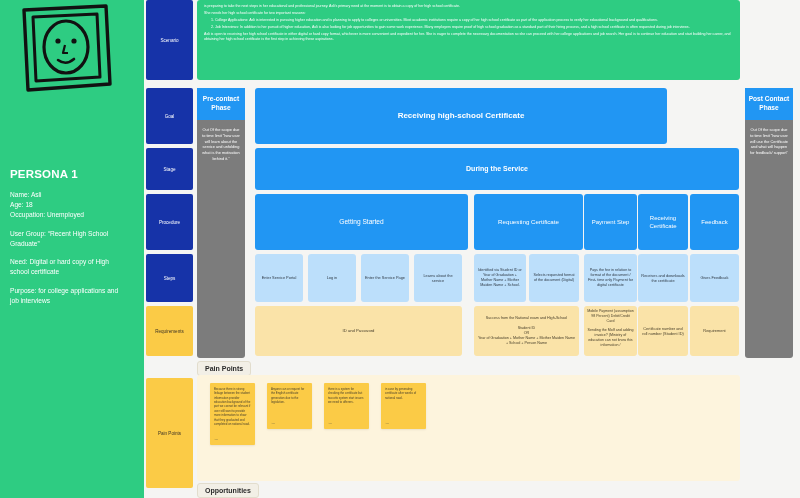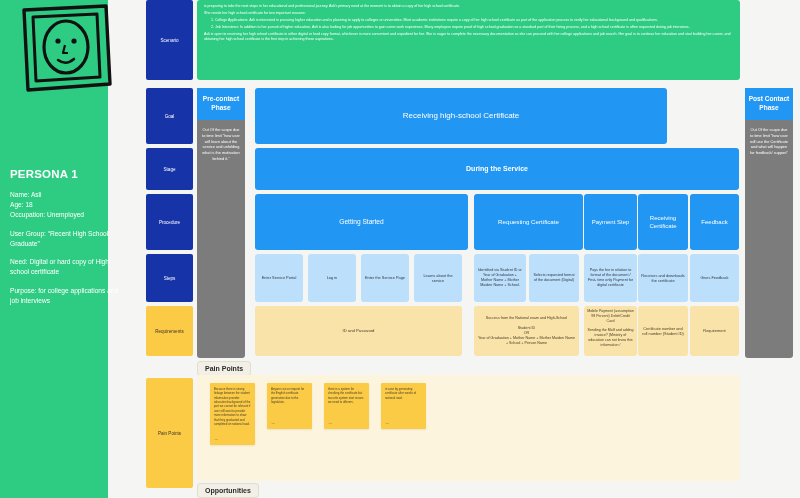--- a/index.html
+++ b/index.html
@@ -7,21 +7,21 @@
     width: 800px; height: 498px;
     font-family: "Liberation Sans", sans-serif;
     background: #f5f5f3;
     overflow: hidden;
     position: relative;
   }
 
   
   .persona {
     position: absolute; left: 0; top: 0;
-    width: 108px; height: 498px;
+    width: 144px; height: 498px;
     background: #2ecc82;
     padding: 0;
   }
   .persona-face {
     position: absolute; left: 16px; top: 4px;
     width: 98px; height: 92px;
   }
   .persona-body { position: absolute; left: 10px; top: 168px; width: 116px; }
   .persona-title {
     font-size: 11.5px; font-weight: bold; color: #ffffff;
@@ -167,21 +167,21 @@
 
 <div class="phasecol" style="left:197px">
   <div class="phase-header">Pre-contact Phase</div>
   <div class="phase-note">Out Of the scope due to time limit “how user will learn about the service and unfolding what is the motivation behind it.”</div>
 </div>
 <div class="phasecol" style="left:745px">
   <div class="phase-header">Post Contact Phase</div>
   <div class="phase-note">Out Of the scope due to time limit “how user will use the Certificate and what will happen for feedback/ support”</div>
 </div>
 
-<div class="card c-blue" style="left:255px;top:88px;width:412px;height:56px;font-size:8px;font-weight:normal">Receiving high-school Certificate</div>
+<div class="card c-blue" style="left:255px;top:88px;width:412px;height:56px;font-size:8px;font-weight:bold">Receiving high-school Certificate</div>
 <div class="card c-blue" style="left:255px;top:148px;width:484px;height:42px;font-size:7px;font-weight:bold">During the Service</div>
 
 <div class="card c-blue" style="left:255px;top:194px;width:213px;height:56px;font-size:6.6px">Getting Started</div>
 <div class="card c-blue" style="left:474px;top:194px;width:109px;height:56px;font-size:6.2px">Requesting Certificate</div>
 <div class="card c-blue" style="left:584px;top:194px;width:53px;height:56px;font-size:6px">Payment Step</div>
 <div class="card c-blue" style="left:638px;top:194px;width:50px;height:56px;font-size:6px">Receiving Certificate</div>
 <div class="card c-blue" style="left:690px;top:194px;width:49px;height:56px;font-size:6px">Feedback</div>
 
 <div class="card c-ltblue" style="left:255px;top:254px;width:48px;height:48px;font-size:3.9px">Enter Service Portal</div>
 <div class="card c-ltblue" style="left:308px;top:254px;width:48px;height:48px;font-size:3.9px">Log in</div>

